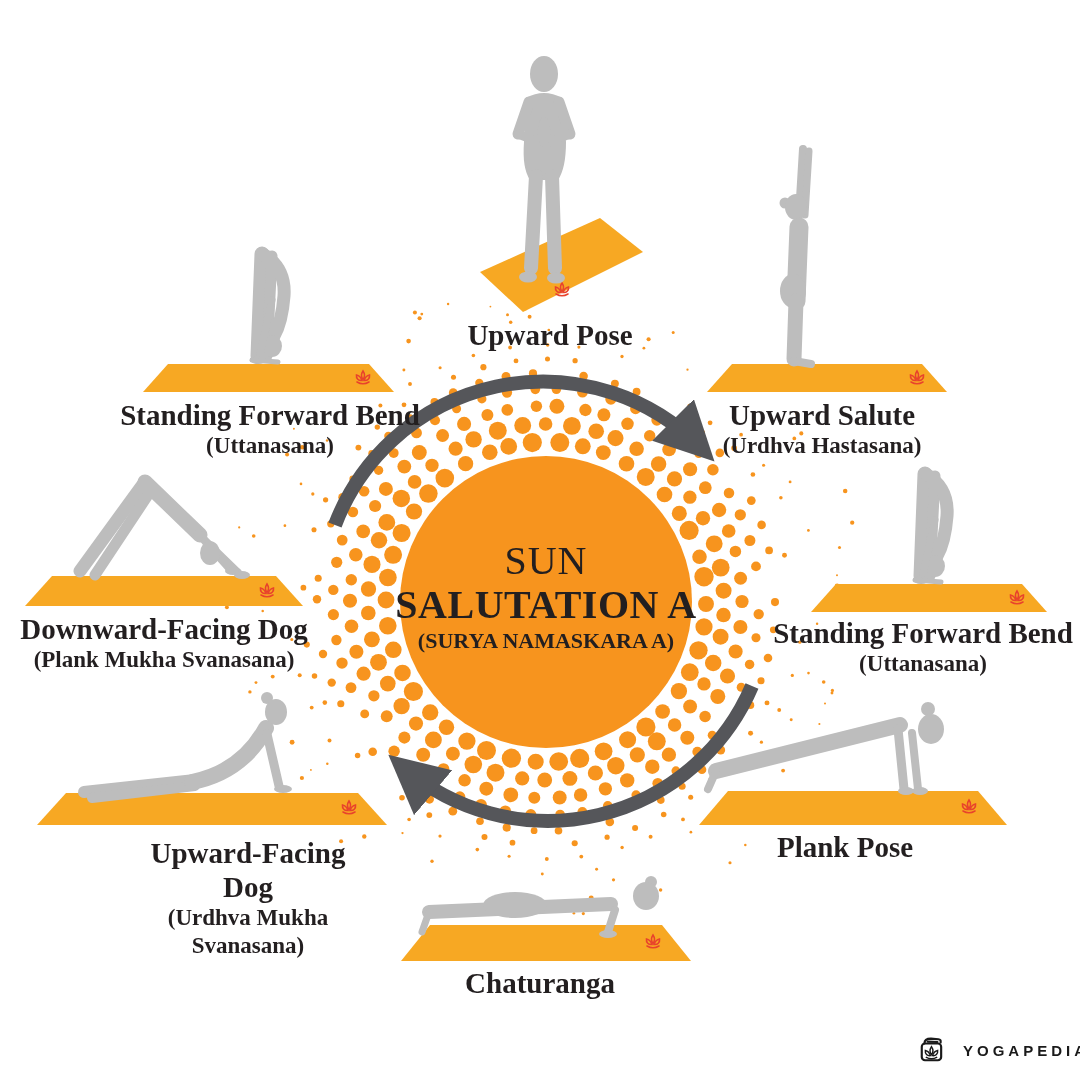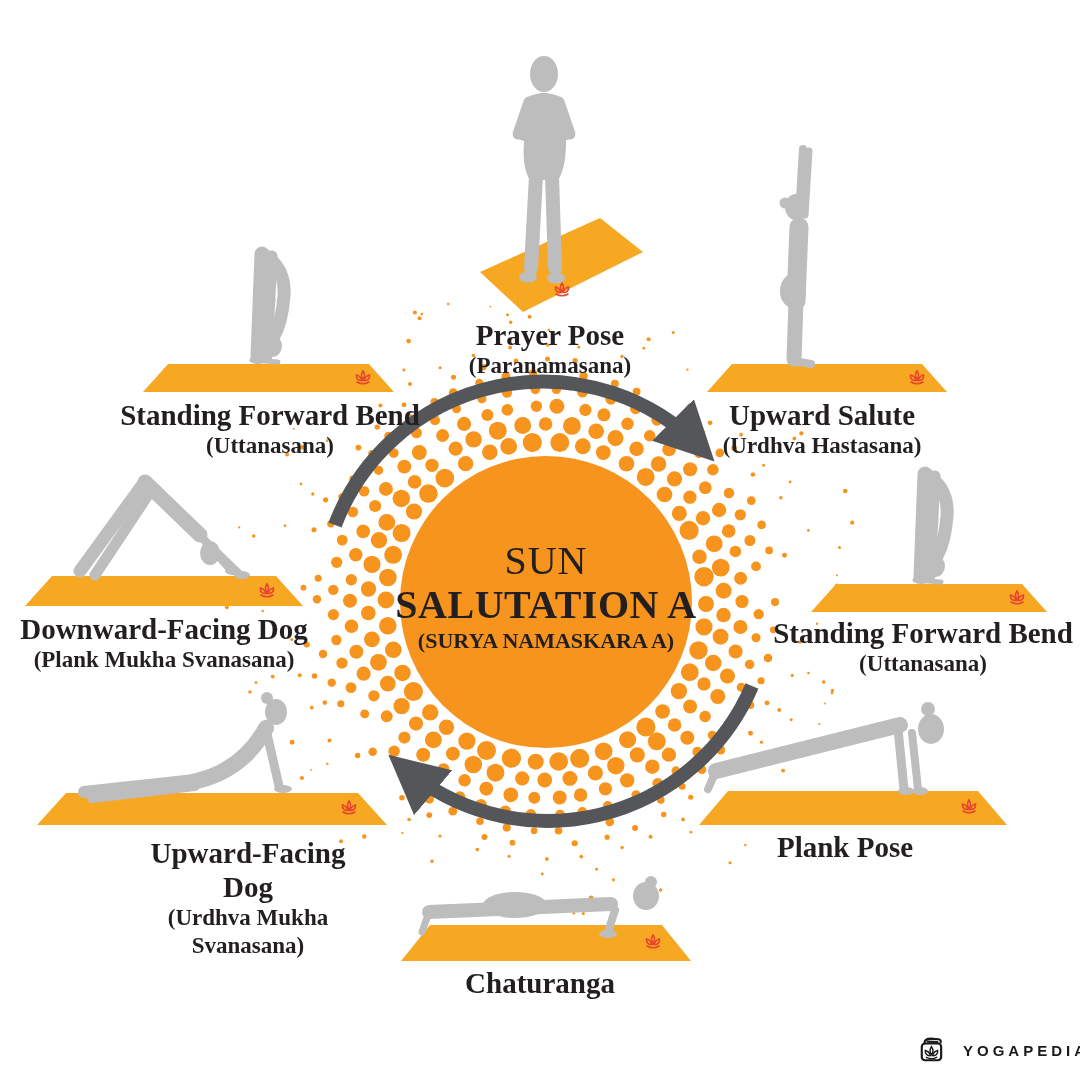--- a/index.html
+++ b/index.html
@@ -443,22 +443,21 @@
   <path class="sg" stroke-width="9" d="M53,92 L74,100"></path>
   <path class="sg" stroke-width="11" d="M94,60 L105,92"></path>
   <path class="sg" stroke-width="9" d="M105,92 L84,100"></path>
   <ellipse class="fg" cx="79" cy="90" rx="6.5" ry="15"></ellipse>
   <path class="sg" stroke-width="14" d="M71,134 L66,226"></path>
   <path class="sg" stroke-width="14" d="M87,134 L90,226"></path>
   <ellipse class="fg" cx="63" cy="235" rx="9" ry="5.5"></ellipse>
   <ellipse class="fg" cx="91" cy="236" rx="9" ry="5.5"></ellipse>
 </svg>
 <div class="label" style="left:410px;top:318px;width:280px;">
-  <div class="pname">Prayer Pose</div>
-  <div class="psans">(Paranamasana)</div>
+  <div class="pname">Upward Pose</div>
 </div>
 
 <svg class="abs" style="left:706px;top:363px;" width="242" height="30" viewBox="0 0 242 30">
   <polygon class="mat-poly" points="26,1 216,1 241,29 1,29"></polygon>
   <use href="#lotus" transform="translate(202,7)"></use>
 </svg>
 <svg class="abs" style="left:763px;top:143px;" width="75" height="235" viewBox="0 0 75 235">
   <path class="sg" stroke-width="8" d="M40,6 L36,72"></path>
   <path class="sg" stroke-width="7" d="M46,8 L42,72"></path>
   <circle class="fg" cx="22" cy="60" r="5.5"></circle>

